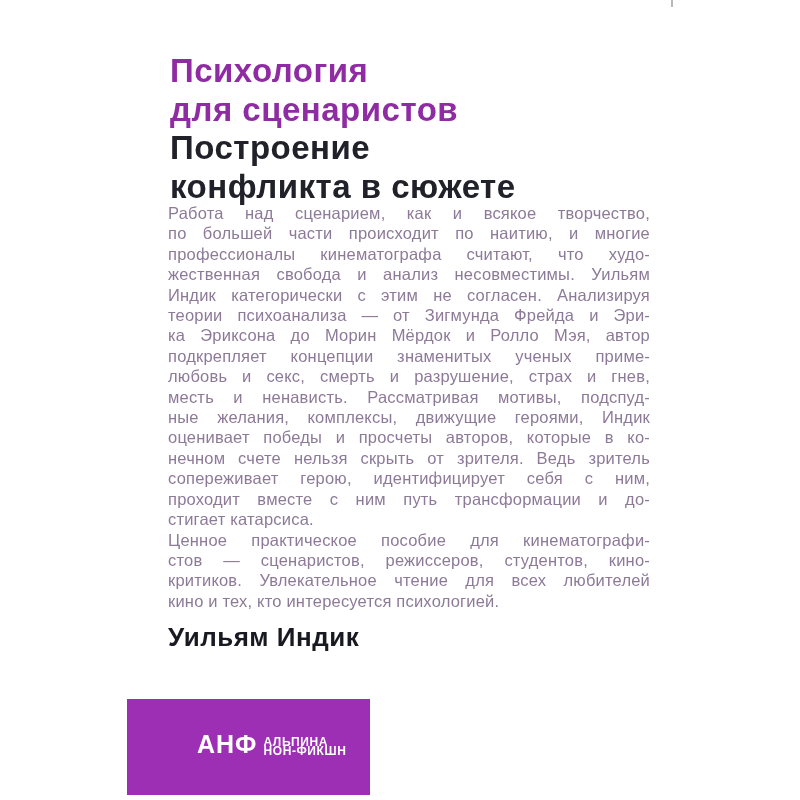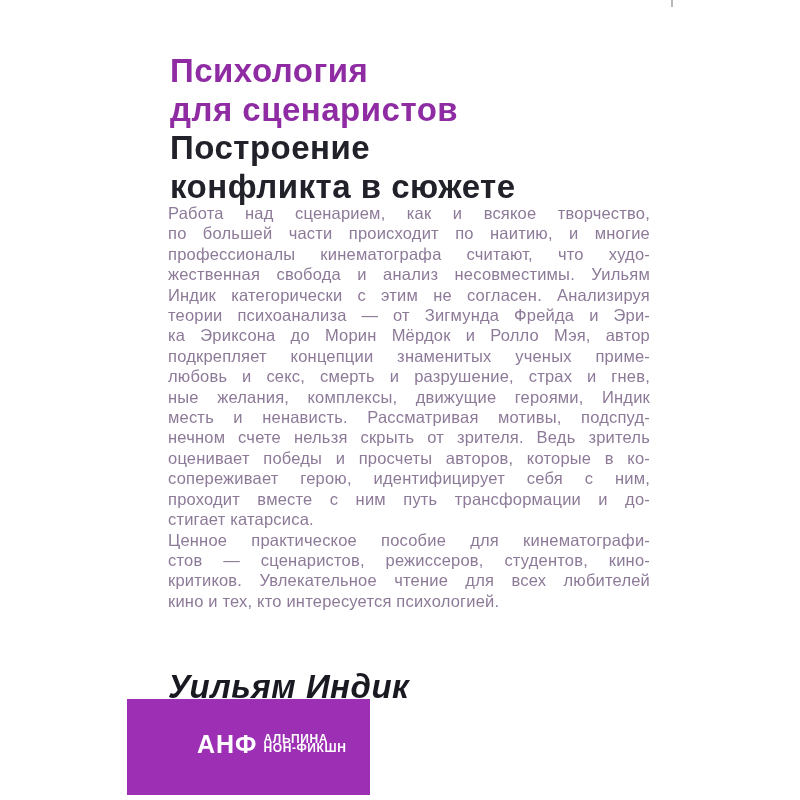--- a/index.html
+++ b/index.html
@@ -22,33 +22,33 @@
     letter-spacing:.5px;color:#212129;
   }
   .annotation{
     position:absolute;left:168px;top:203px;width:482px;
     font-size:16.5px;line-height:20.4px;color:#8d7a98;
     letter-spacing:.2px;
   }
   .ann-line{text-align:justify;text-align-last:justify;white-space:normal;}
   .ann-line.para-end{text-align-last:left;}
   .author{
-    position:absolute;left:168px;top:668px;
-    font-size:33px;font-weight:700;letter-spacing:.5px;color:#191921;font-style:italic;
+    position:absolute;left:168px;top:622px;
+    font-size:26px;font-weight:700;letter-spacing:.5px;color:#191921;
   }
 
   .bottom-bar{
     position:absolute;left:127px;top:699px;width:541px;height:96px;
     display:flex;
   }
   .publisher-block{
     width:243px;height:100%;background:#9c2fb4;position:relative;
   }
   .logo{
-    position:absolute;left:70px;top:33px;display:flex;align-items:flex-start;color:#ffffff;
+    position:absolute;left:70px;top:33px;display:flex;align-items:flex-end;color:#ffffff;
   }
   .logo-initials{
     font-size:25px;line-height:24px;font-weight:800;letter-spacing:1px;
   }
   .logo-name{
     display:flex;flex-direction:column;margin-left:6px;margin-top:3px;
     font-size:12px;line-height:9px;font-weight:700;letter-spacing:.6px;
   }
   .series-block{
     flex:1;height:100%;background:#15151d;
@@ -79,24 +79,24 @@
   <div class="annotation">
       <div class="ann-line">Работа над сценарием, как и всякое творчество,</div>
       <div class="ann-line">по большей части происходит по наитию, и многие</div>
       <div class="ann-line">профессионалы кинематографа считают, что худо-</div>
       <div class="ann-line">жественная свобода и анализ несовместимы. Уильям</div>
       <div class="ann-line">Индик категорически с этим не согласен. Анализируя</div>
       <div class="ann-line">теории психоанализа — от Зигмунда Фрейда и Эри-</div>
       <div class="ann-line">ка Эриксона до Морин Мёрдок и Ролло Мэя, автор</div>
       <div class="ann-line">подкрепляет концепции знаменитых ученых приме-</div>
       <div class="ann-line">любовь и секс, смерть и разрушение, страх и гнев,</div>
+      <div class="ann-line">месть и ненависть. Рассматривая мотивы, подспуд-</div>
       <div class="ann-line">ные желания, комплексы, движущие героями, Индик</div>
-      <div class="ann-line">месть и ненависть. Рассматривая мотивы, подспуд-</div>
+      <div class="ann-line">оценивает победы и просчеты авторов, которые в ко-</div>
       <div class="ann-line">нечном счете нельзя скрыть от зрителя. Ведь зритель</div>
-      <div class="ann-line">оценивает победы и просчеты авторов, которые в ко-</div>
       <div class="ann-line">сопереживает герою, идентифицирует себя с ним,</div>
       <div class="ann-line">проходит вместе с ним путь трансформации и до-</div>
       <div class="ann-line para-end">стигает катарсиса.</div>
       <div class="ann-line">Ценное практическое пособие для кинематографи-</div>
       <div class="ann-line">стов — сценаристов, режиссеров, студентов, кино-</div>
       <div class="ann-line">критиков. Увлекательное чтение для всех любителей</div>
       <div class="ann-line para-end">кино и тех, кто интересуется психологией.</div>
     </div>
 
   <div class="author">Уильям Индик</div>

